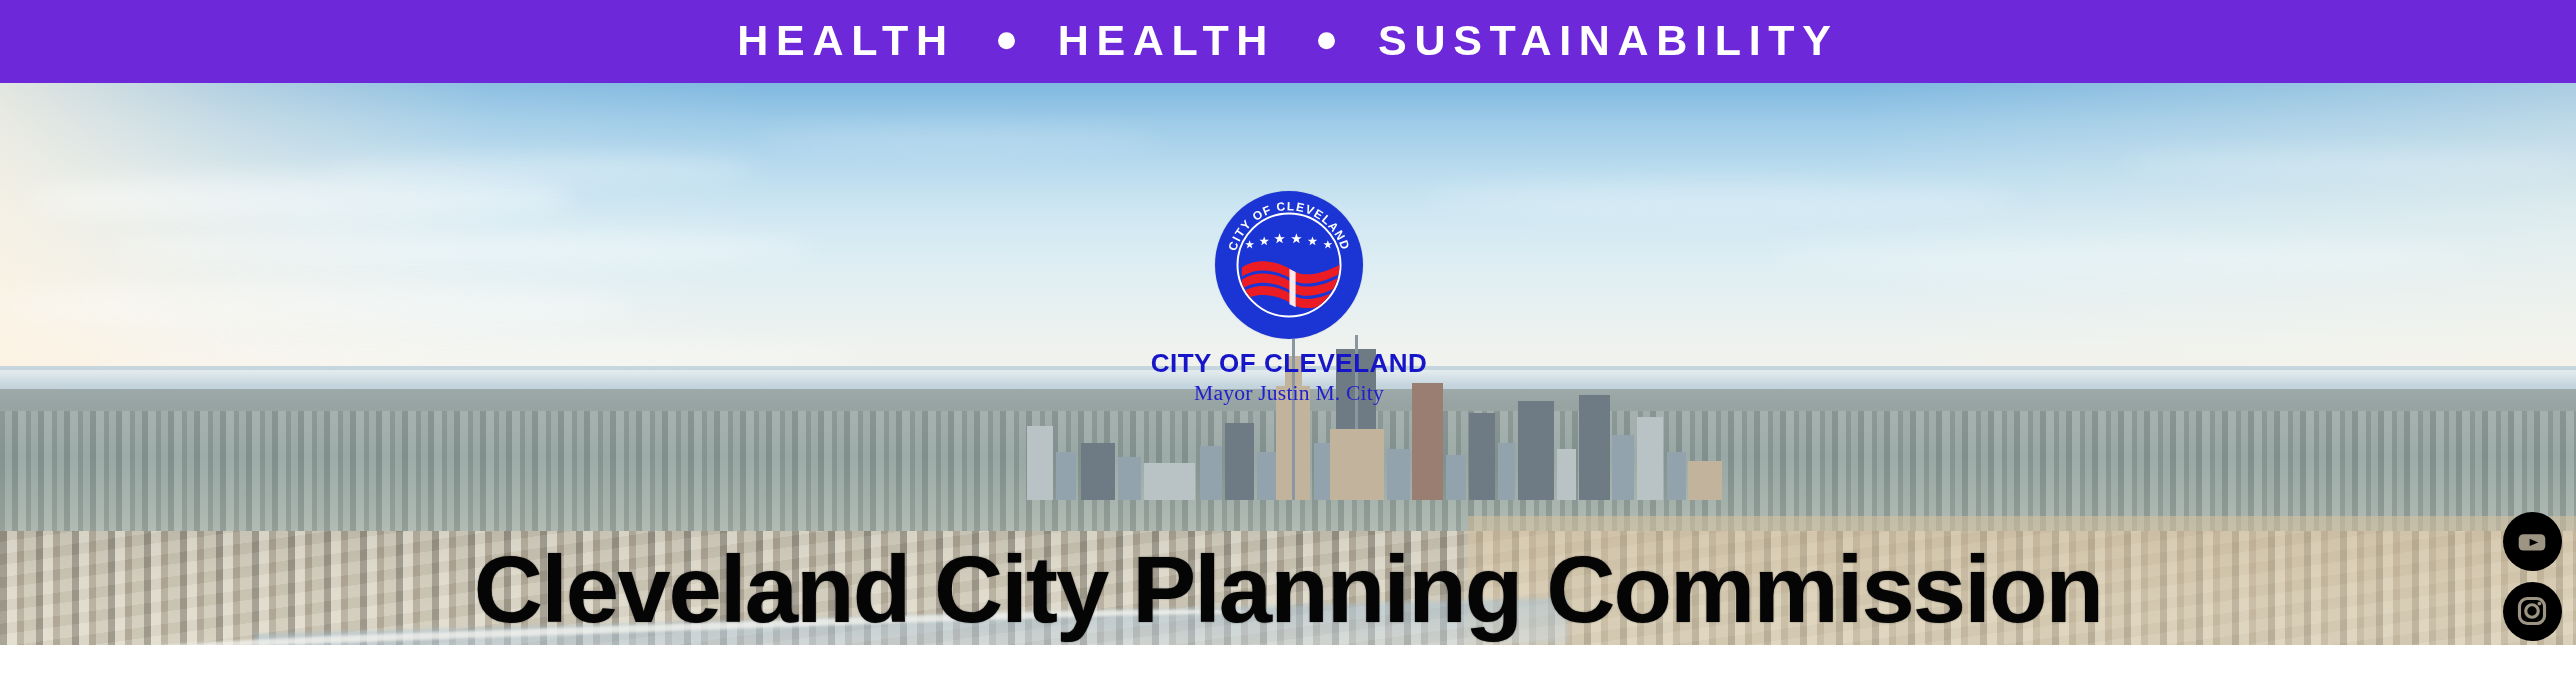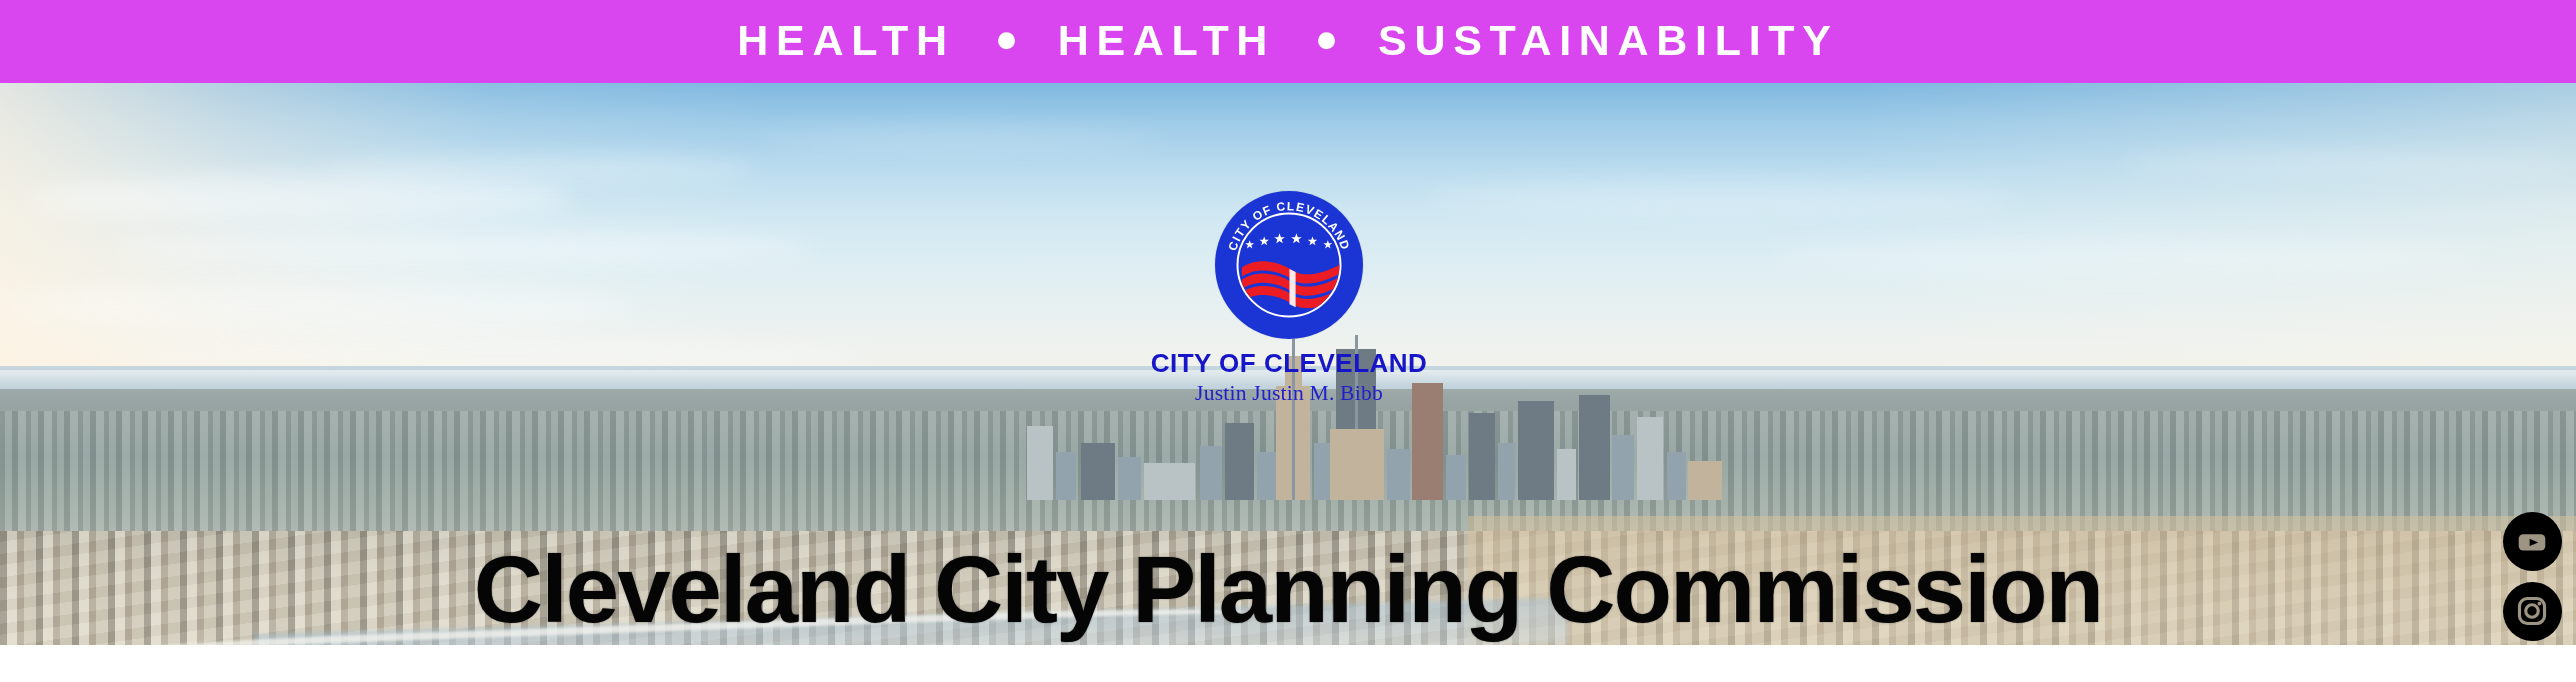--- a/index.html
+++ b/index.html
@@ -7,21 +7,21 @@
   html,body { background:#ffffff; }
   body {
     width:2576px; height:682px;
     font-family:"Liberation Sans", sans-serif;
     overflow:hidden; position:relative;
   }
 
   
   #top-banner{
     position:absolute; left:0; top:0; width:2576px; height:83px;
-    background:#d946ef;
+    background:#6d28d9;
     display:flex; align-items:center; justify-content:center;
     overflow:hidden;
   }
   #banner-inner{ display:flex; align-items:center; gap:0px; transform:translateY(-0.8px); }
   .banner-word{
     color:#ffffff; font-size:43px; font-weight:700;
     letter-spacing:7.7px; line-height:1;
     font-family:"Liberation Sans", sans-serif;
     white-space:nowrap;
   }
@@ -323,21 +323,21 @@
               <path d="M4,22 C30,6 58,18 70,26 C86,36 110,30 132,18 L132,30 C110,42 86,48 70,38 C58,30 30,18 4,34 Z" fill="#ec1c24"></path>
               <path d="M4,38 C30,22 58,34 70,42 C86,52 110,46 132,34 L132,46 C110,58 86,64 70,54 C58,46 30,34 4,50 Z" fill="#ec1c24"></path>
               <path d="M4,54 C30,38 58,50 70,58 C86,68 110,62 132,50 L132,62 C110,74 86,80 70,70 C58,62 30,50 4,66 Z" fill="#ec1c24"></path>
               <path d="M66,24 L74,28 L74,74 L66,70 Z" fill="#ffffff" opacity="0.9"></path>
             </svg>
           </div>
         </div>
       </div>
 
       <div id="seal-title">CITY OF CLEVELAND</div>
-      <div id="seal-sub">Justin Justin M. Bibb</div>
+      <div id="seal-sub">Mayor Justin M. City</div>
     </div>
 
     <div id="main-title">Cleveland City Planning Commission</div>
 
     <div id="social-rail">
 
       <div class="social-btn">
         <svg width="36" height="36" viewBox="0 0 46 46">
           <defs>
             <mask id="ytmask">

